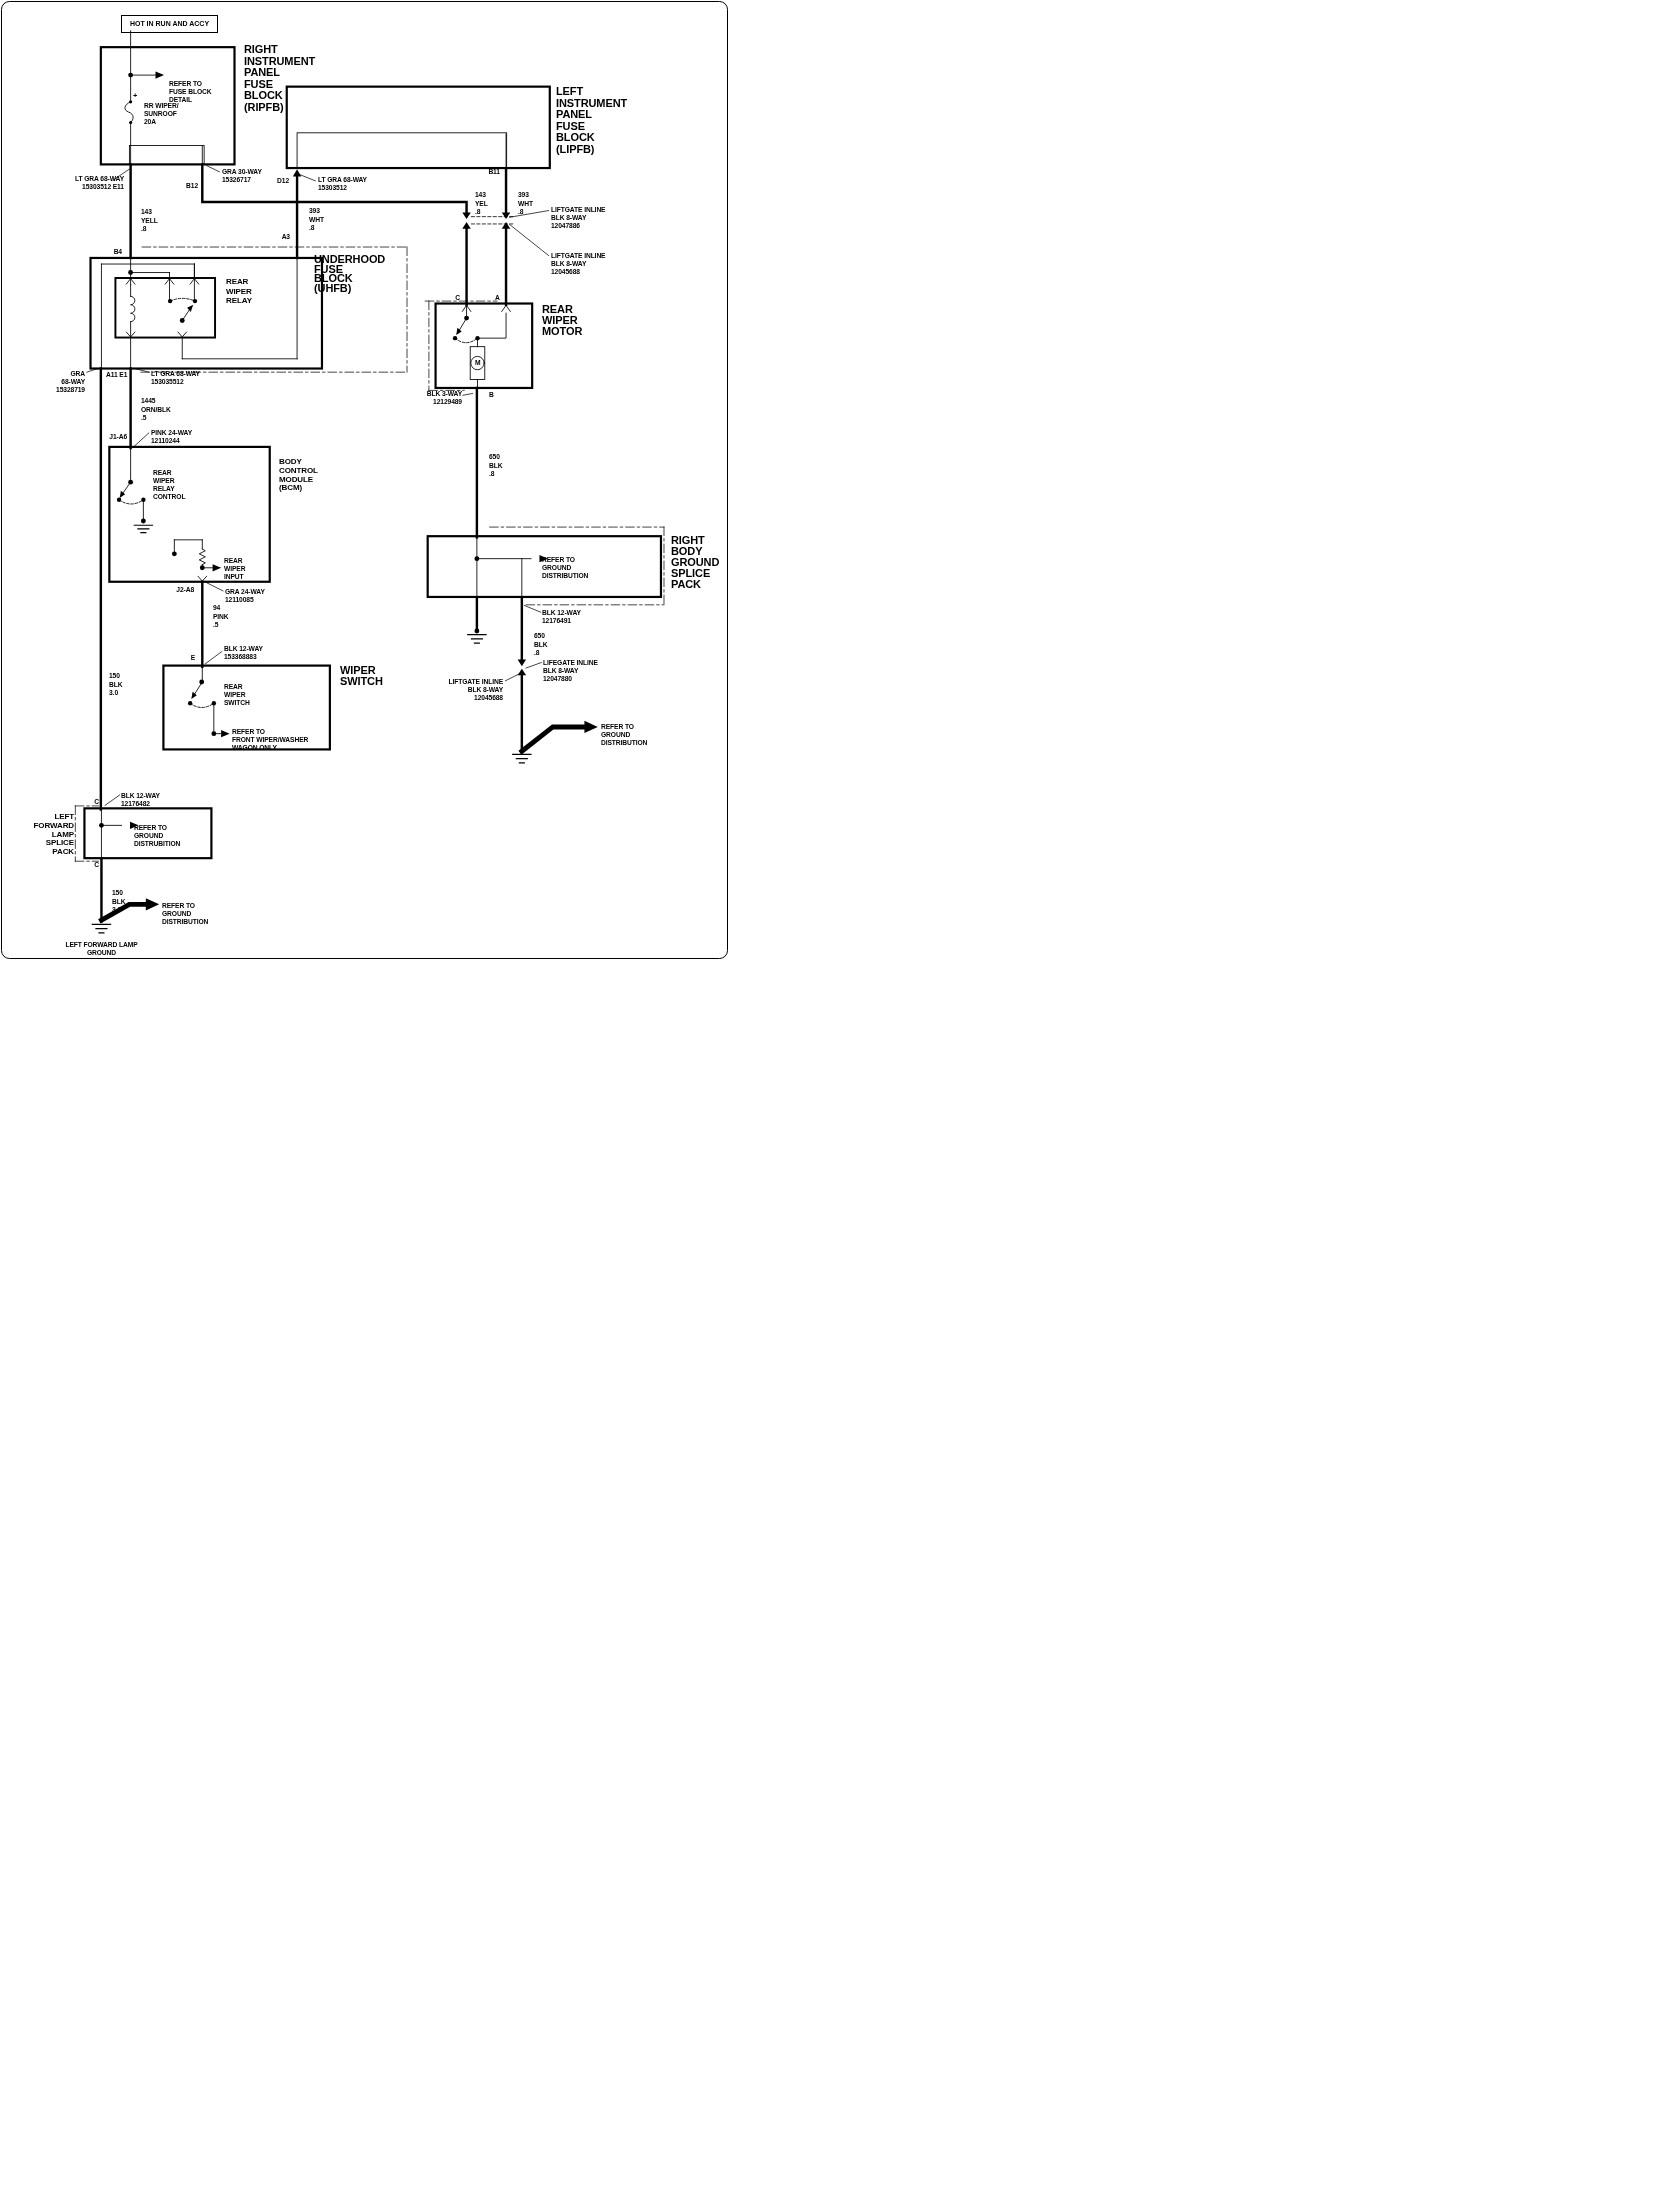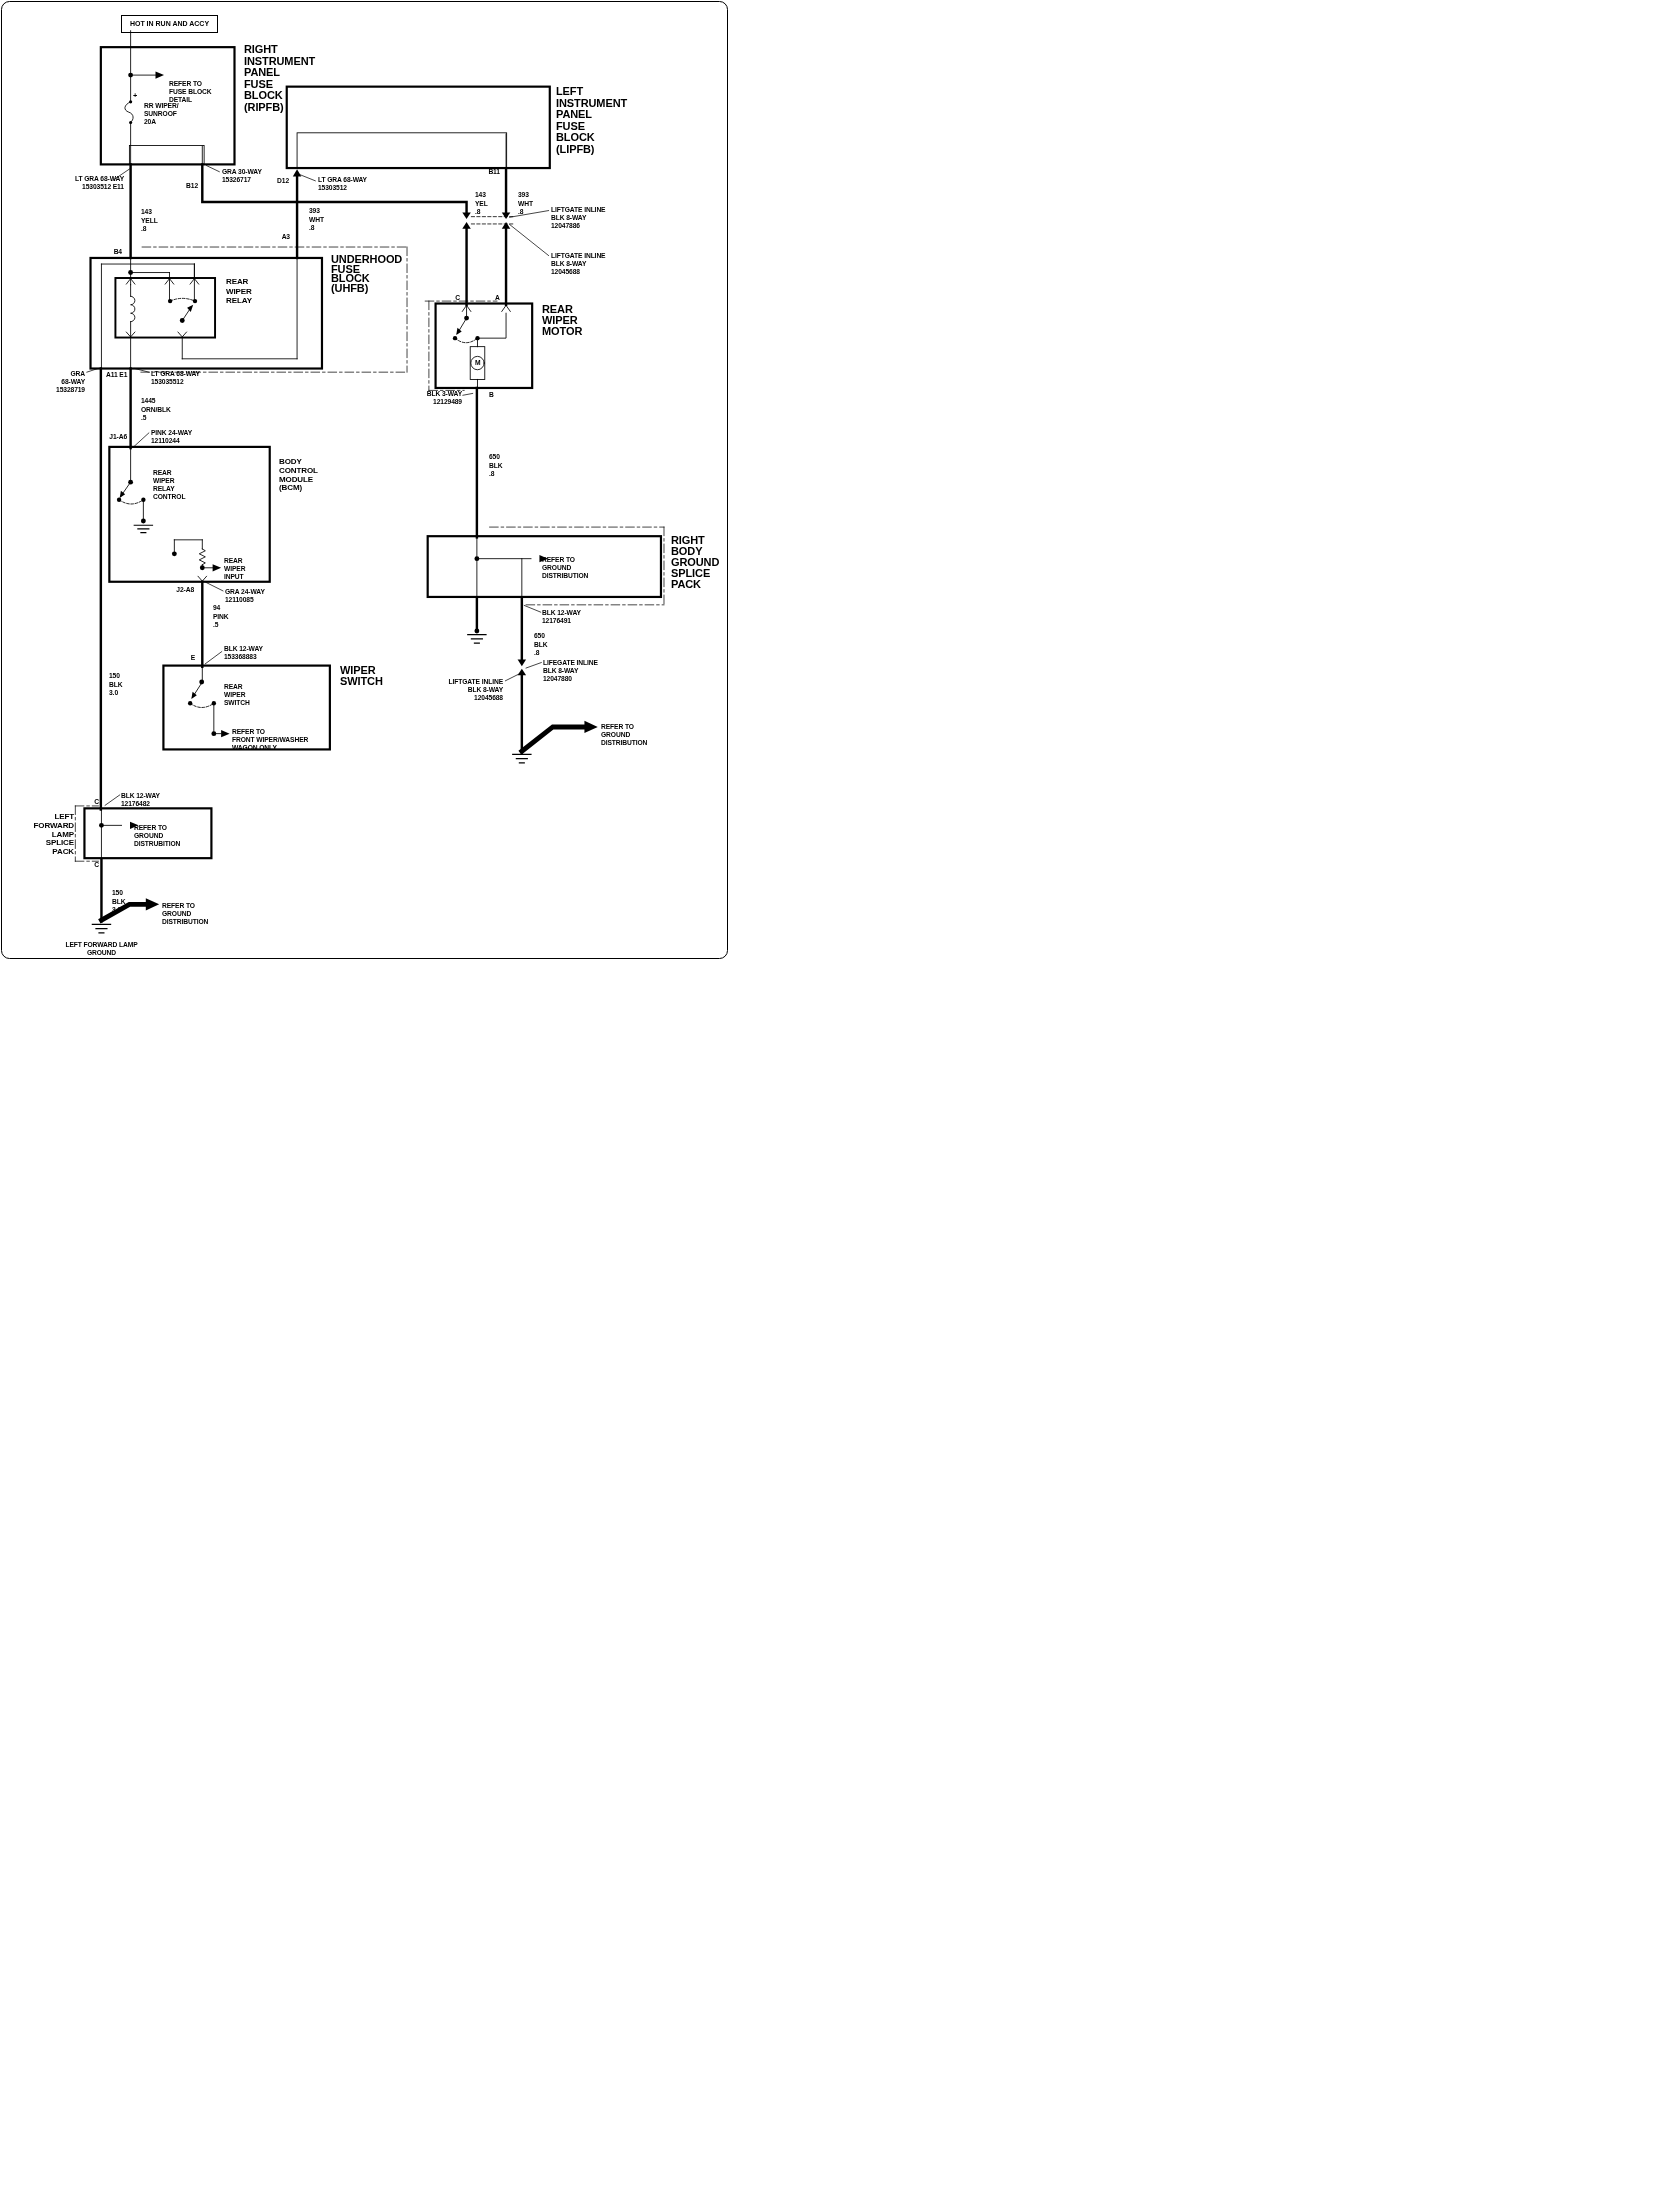--- a/index.html
+++ b/index.html
@@ -205,21 +205,21 @@
 PANEL
 FUSE
 BLOCK
 (RIPFB)</div>
   <div class="ttl big" style="left:556px;top:86px;">LEFT
 INSTRUMENT
 PANEL
 FUSE
 BLOCK
 (LIPFB)</div>
-  <div class="ttl" style="left:331px;top:255px;line-height:9.7px;">UNDERHOOD
+  <div class="ttl" style="left:314px;top:255px;line-height:9.7px;">UNDERHOOD
 FUSE
 BLOCK
 (UHFB)</div>
   <div class="ttl" style="left:226px;top:277px;line-height:9.7px;font-size:8px;">REAR
 WIPER
 RELAY</div>
   <div class="ttl" style="left:279px;top:458px;line-height:8.8px;font-size:8px;">BODY
 CONTROL
 MODULE
 (BCM)</div>

